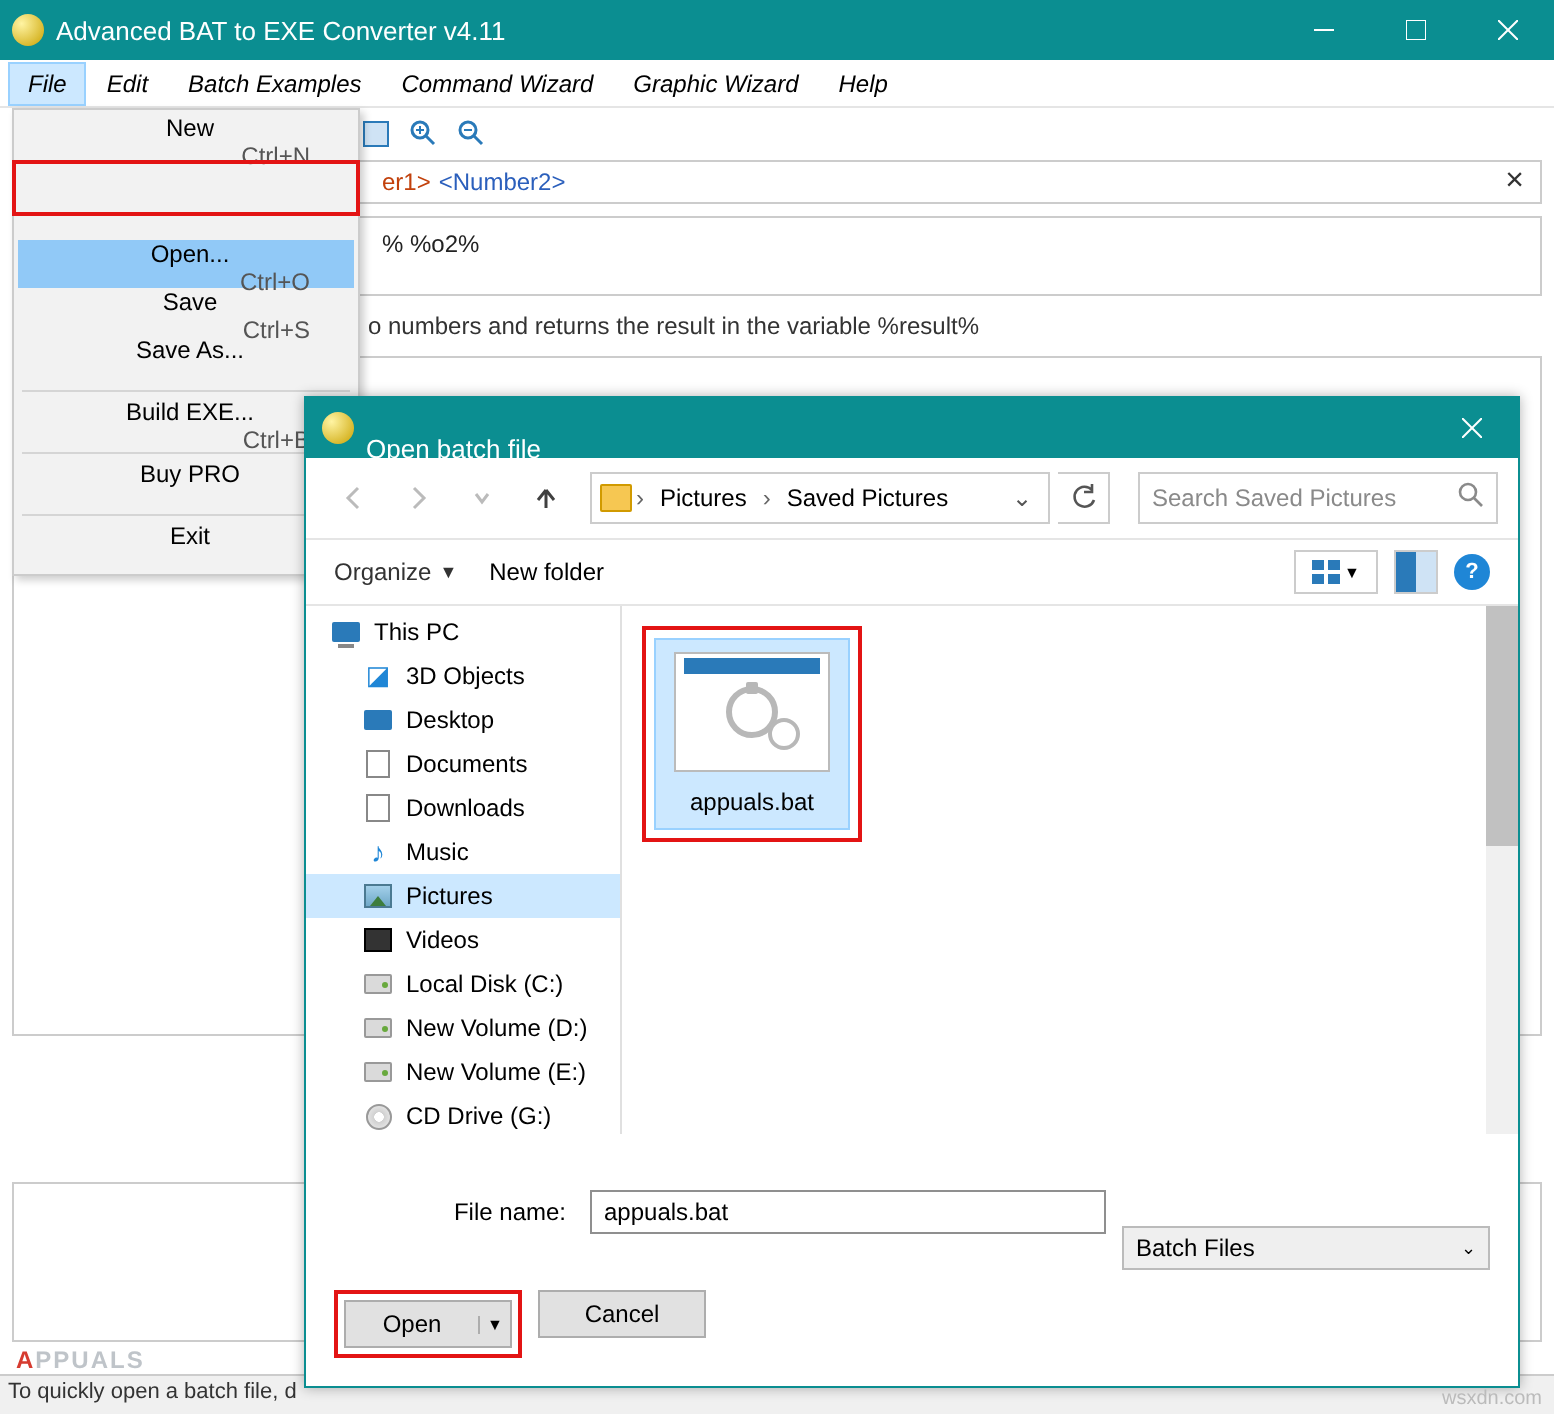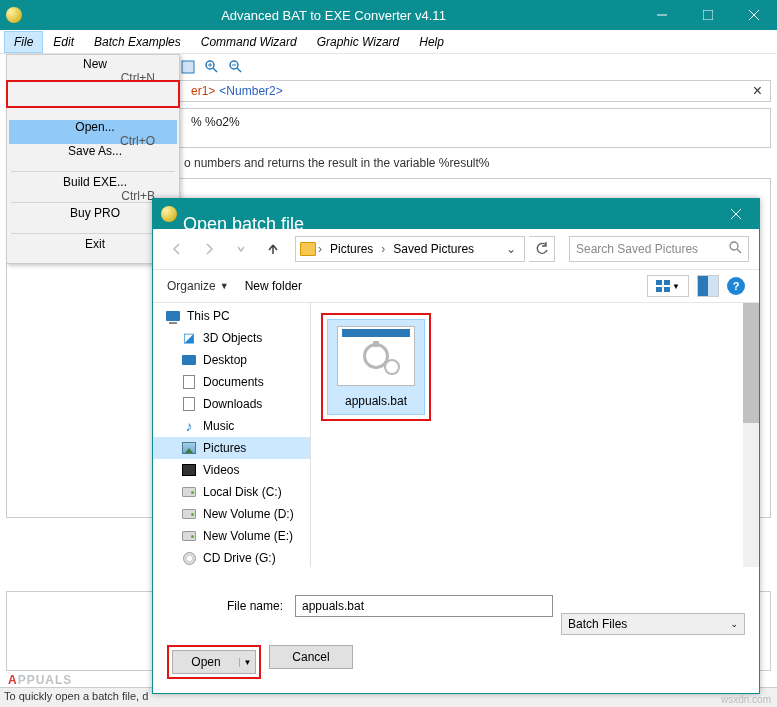--- a/index.html
+++ b/index.html
@@ -1,19 +1,19 @@
 <!DOCTYPE html>
 <html><head>
 <meta charset="utf-8">
 <style>
   * { box-sizing: border-box; margin: 0; padding: 0; font-family: "Segoe UI", Tahoma, sans-serif; font-size: 12px; }
   body { background: #fff; width: 777px; height: 707px; position: relative; overflow: hidden; }
 
   
-  .titlebar { height: 30px; background: #0b8e91; display: flex; align-items: center; color: #fff; padding-left: 6px; text-align: center; }
+  .titlebar { height: 30px; background: #0b8e91; display: flex; align-items: center; color: #fff; padding-left: 6px; }
   .titlebar .app-icon { width: 16px; height: 16px; background: radial-gradient(circle at 30% 30%, #fff4a3, #caa200); border-radius: 50%; margin-right: 6px; }
   .titlebar .title { flex: 1; font-size: 13px; }
   .titlebar .winctrl { width: 46px; height: 30px; display: flex; align-items: center; justify-content: center; }
   .titlebar .winctrl svg { stroke: #fff; }
 
   .menubar { height: 24px; background: #fff; display: flex; align-items: center; border-bottom: 1px solid #e5e5e5; padding-left: 4px; }
   .menubar .item { padding: 4px 10px; font-style: italic; }
   .menubar .item.selected { background: #cce8ff; border: 1px solid #99d1ff; padding: 3px 9px; }
 
   .filemenu { position: absolute; top: 54px; left: 6px; width: 174px; background: #f2f2f2; border: 1px solid #ccc; box-shadow: 2px 2px 4px rgba(0,0,0,.2); z-index: 50; padding: 2px; }
@@ -40,21 +40,21 @@
 
   
   .wm { position:absolute; bottom:16px; left:8px; font-size:28px; font-weight:700; color:#bfc4c9; z-index:5; letter-spacing:1px; }
   .wm .red { color:#d63b30; }
   .credit { position:absolute; bottom:2px; right:6px; font-size:10px; color:#bbb; z-index:200; }
 
   
   .dialog { position: absolute; top: 198px; left: 152px; width: 608px; height: 496px; background: #fff; border: 1px solid #0b8e91; box-shadow: 0 0 6px rgba(0,0,0,.3); z-index: 100; display:flex; flex-direction:column; }
   .dlg-title { height: 30px; background: #0b8e91; display:flex; align-items:center; color:#fff; padding-left:8px; }
   .dlg-title .app-icon { width:16px; height:16px; background: radial-gradient(circle at 30% 30%, #fff4a3, #caa200); border-radius:50%; margin-right:6px; }
-  .dlg-title .ttl { flex:1; font-size:18px;margin-top:20px; }
+  .dlg-title .ttl { flex:1; font-size:13px;margin-top:20px; }
   .dlg-title .close { width:46px; height:30px; display:flex; align-items:center; justify-content:center; }
 
   .dlg-nav { height:40px; display:flex; align-items:center; padding:0 10px; gap:4px; }
   .dlg-nav .navbtn { width:28px; height:28px; display:flex; align-items:center; justify-content:center; border-radius:2px; }
   .dlg-nav .navbtn svg { stroke:#6e6e6e; }
   .dlg-nav .navbtn.disabled svg { stroke:#bbb; }
   .dlg-nav .crumb { display:flex; align-items:center; border:1px solid #ccc; background:#fff; flex:1; height:26px; padding:0 4px; gap:0; margin-left:4px; }
   .dlg-nav .crumb .seg { padding:0 6px; }
   .dlg-nav .crumb .chev { color:#666; padding:0 2px; }
   .dlg-nav .crumb .fic { width:16px; height:14px; background:#f6c752; border:1px solid #d19a00; border-radius:1px; display:inline-block; }
@@ -186,20 +186,24 @@
 <div class="filemenu">
   <div class="row">
       <span>New</span>
       <span class="sc">Ctrl+N</span>
     </div>
   <div class="row open">
       <span>Open...</span>
       <span class="sc">Ctrl+O</span>
     </div>
   <div class="row">
+      <span>Save</span>
+      <span class="sc">Ctrl+S</span>
+    </div>
+  <div class="row">
       <span>Save As...</span>
     </div>
   <div class="sep"></div>
   <div class="row">
       <span>Build EXE...</span>
       <span class="sc">Ctrl+B</span>
     </div>
   <div class="sep"></div>
   <div class="row">
       <span>Buy PRO</span>

